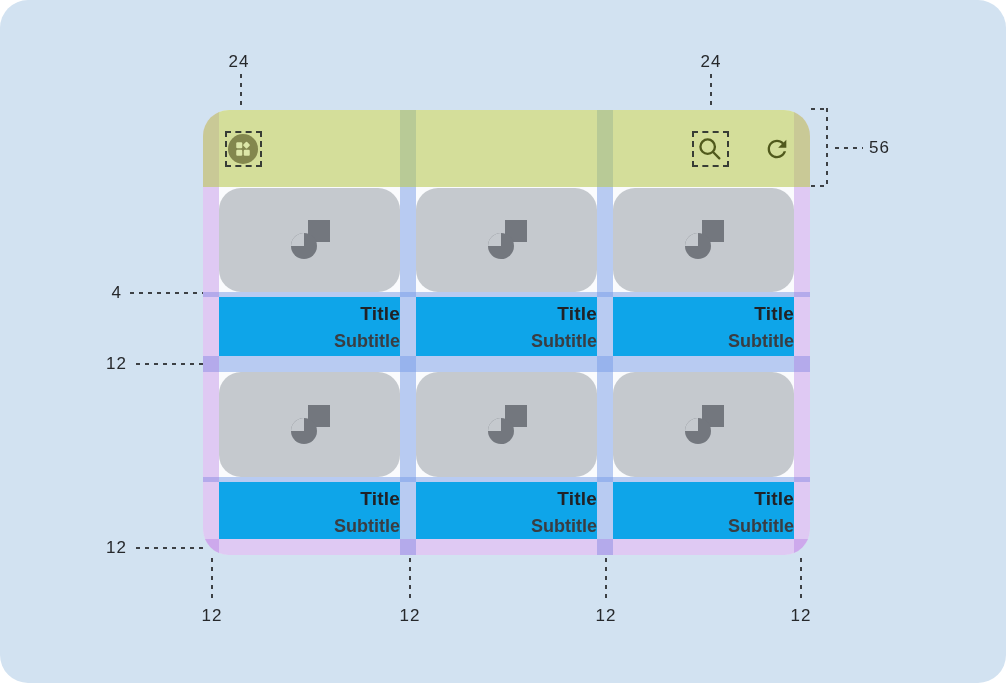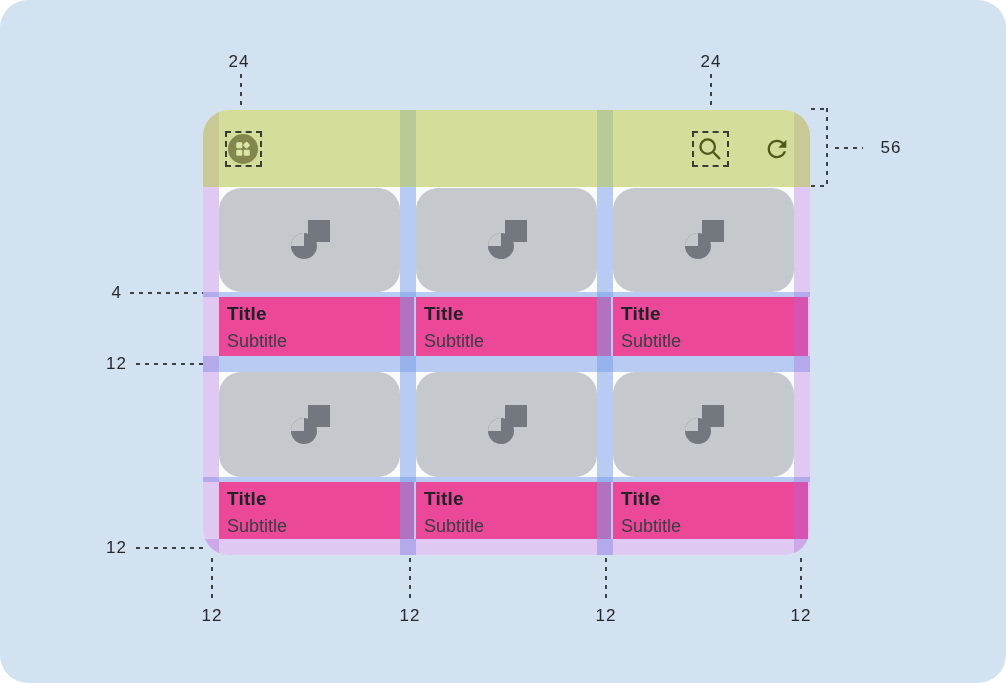--- a/index.html
+++ b/index.html
@@ -5,23 +5,23 @@
   html,body{margin:0;padding:0;background:#ffffff;}
   *{box-sizing:border-box;}
   .page{position:relative;width:1006px;height:683px;background:#d2e2f1;border-radius:28px;overflow:hidden;
         font-family:"Liberation Sans", sans-serif;}
 
   
   .mockup{position:absolute;left:203px;top:110px;width:607px;height:445px;background:#fafbfd;
           border-radius:26px;overflow:hidden;}
   .card-img{position:absolute;width:181px;background:#c5c9ce;border-radius:22px;display:flex;
             align-items:center;justify-content:center;}
-  .card-txt{position:absolute;width:195px;background:#ec4899;padding:3px 0 0 8px;}
+  .card-txt{position:absolute;width:181px;background:#0ea5e9;padding:3px 0 0 8px;text-align:right;}
   .card-title{font-size:19px;font-weight:700;color:#212226;line-height:28px;letter-spacing:.2px;}
-  .card-sub{font-size:18px;font-weight:400;color:#3a3d42;line-height:27px;}
+  .card-sub{font-size:18px;font-weight:700;color:#3a3d42;line-height:27px;}
 
   .gv{position:absolute;top:0;height:445px;width:16px;background:rgba(117,155,231,.5);}
   .bh{position:absolute;left:0;width:607px;background:rgba(117,155,231,.5);}
   .strip{position:absolute;background:rgba(172,109,224,.35);}
   .hdr{position:absolute;left:0;top:0;width:607px;height:77px;background:rgba(184,202,82,.58);}
 
   .iconbox{position:absolute;border:2px dashed #383d36;}
   .logo-circle{position:absolute;left:25px;top:24px;width:30px;height:30px;border-radius:50%;
                background:#83874e;display:flex;align-items:center;justify-content:center;}
   .app-name{position:absolute;left:74px;top:24px;font-size:23px;font-weight:500;color:#5b671f;
@@ -42,21 +42,21 @@
   <div class="lbl tc" style="left:214px;top:52px;width:50px;">24</div>
   <div class="dv" style="left:240px;top:74px;height:54px;"></div>
 
   <div class="lbl tc" style="left:686px;top:52px;width:50px;">24</div>
   <div class="dv" style="left:710px;top:74px;height:54px;"></div>
 
   <div class="dh" style="left:811px;top:108px;width:18px;"></div>
   <div class="dv" style="left:826px;top:108px;height:79px;"></div>
   <div class="dh" style="left:811px;top:185px;width:18px;"></div>
   <div class="dh" style="left:835px;top:147px;width:28px;"></div>
-  <div class="lbl" style="left:869px;top:138px;width:44px;text-align:center;">56</div>
+  <div class="lbl" style="left:869px;top:138px;width:44px;">56</div>
 
   <div class="lbl tr" style="left:77px;top:283px;width:45px;">4</div>
   <div class="dh" style="left:130px;top:292px;width:73px;"></div>
 
   <div class="lbl tr" style="left:82px;top:354px;width:45px;">12</div>
   <div class="dh" style="left:136px;top:363px;width:67px;"></div>
 
   <div class="lbl tr" style="left:82px;top:538px;width:45px;">12</div>
   <div class="dh" style="left:136px;top:547px;width:67px;"></div>
 

